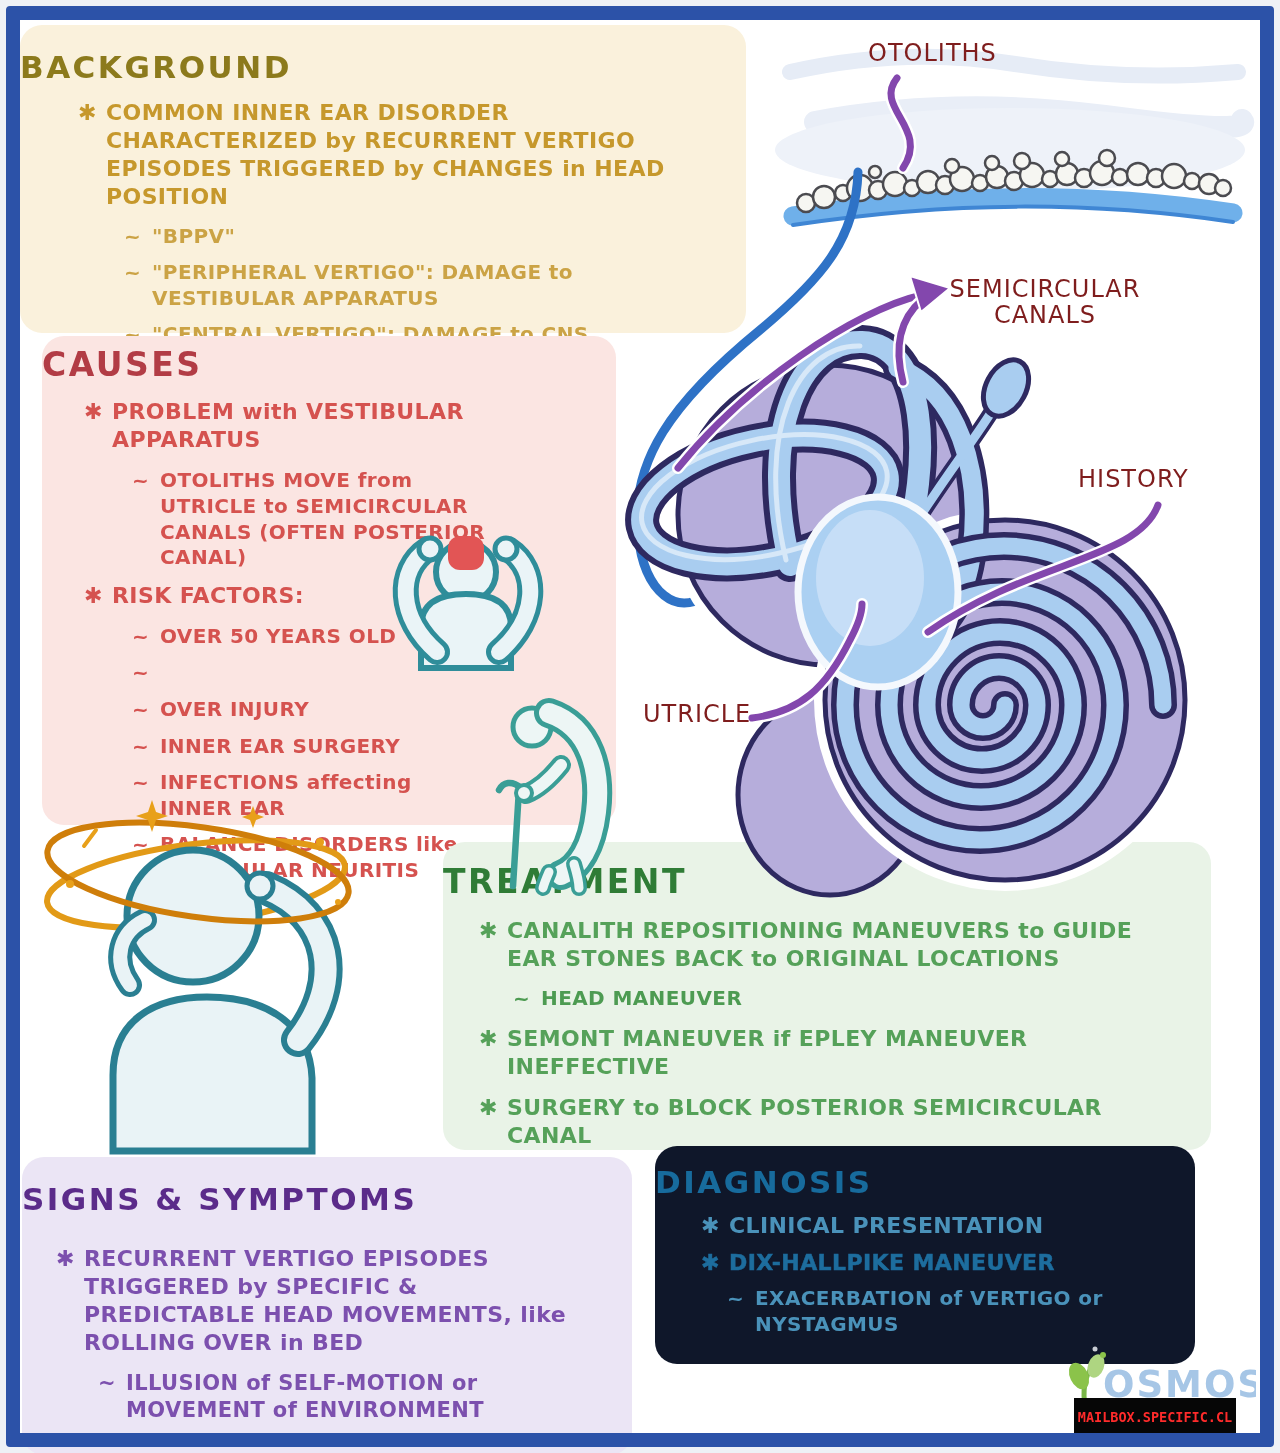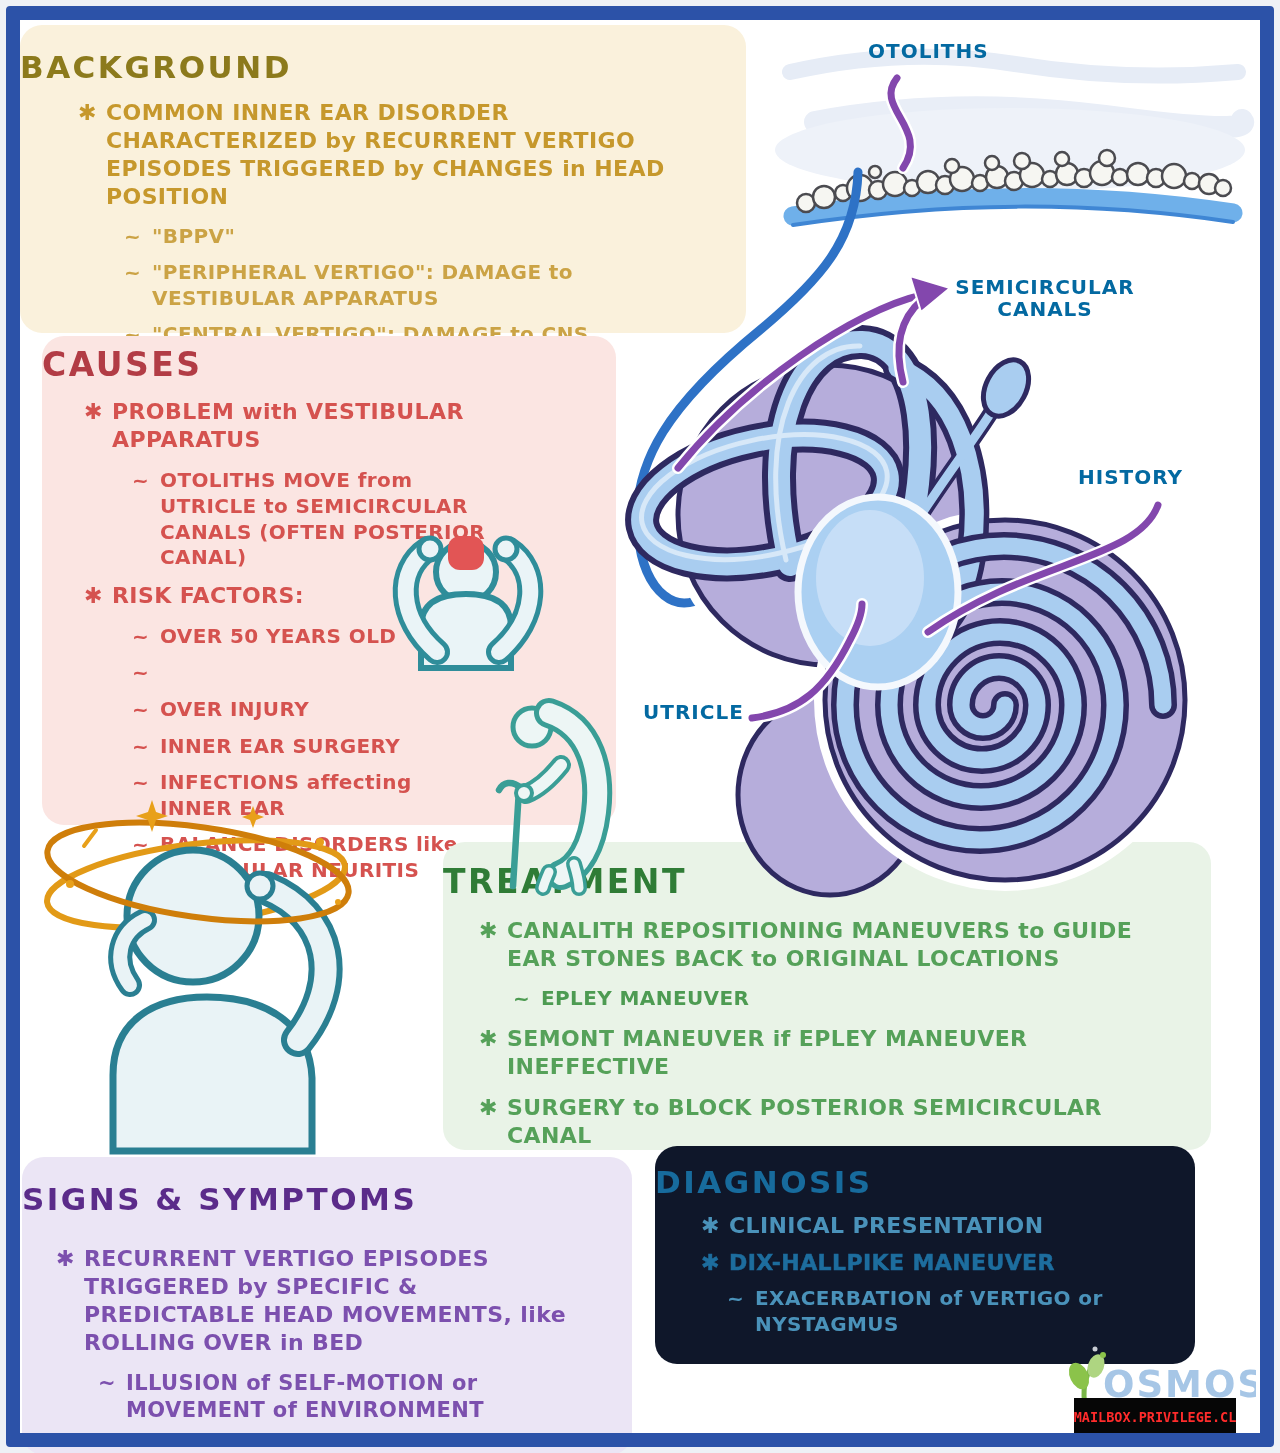--- a/index.html
+++ b/index.html
@@ -35,21 +35,21 @@
   #p-signs .ptitle{color:#5b2b8a;font-size:31px;margin-bottom:28px;}
   #p-signs .main{color:#7c50ae;font-size:22px;margin-left:34px;max-width:540px;margin-bottom:12px;}
   #p-signs .sub{color:#7c50ae;font-size:21px;margin-left:76px;max-width:480px;}
 
   #p-diag{left:655px;top:1146px;width:540px;height:200px;background:#0f172a;padding-top:18px;}
   #p-diag .ptitle{color:#176b9d;font-size:31px;margin-bottom:12px;}
   #p-diag .main{color:#4a92ba;font-size:22px;margin-left:46px;margin-bottom:9px;}
   #p-diag .main.strong{color:#1d6d9e;-webkit-text-stroke:.5px #1d6d9e;}
   #p-diag .sub{color:#4a92ba;font-size:20px;margin-left:72px;}
 
-  .alabel{position:absolute;color:#0369a1;font-weight:bold;font-size:20px;
+  .alabel{position:absolute;color:#7f1d1d;font-weight:normal;font-size:24px;
           letter-spacing:1px;z-index:6;line-height:1.1;}
   #lbl-semi{width:200px;text-align:center;}
 
   svg.art{position:absolute;left:0;top:0;width:1280px;height:1453px;z-index:5;pointer-events:none;}
 
   .brand{position:absolute;left:1103px;top:1363px;width:153px;overflow:hidden;white-space:nowrap;
          color:#a6c6e6;font-weight:bold;font-size:37px;letter-spacing:2px;z-index:7;}
   .watermark{position:absolute;left:1074px;top:1398px;width:162px;height:37px;background:#060606;
          color:#ff2b2b;font-family:"DejaVu Sans Mono","Liberation Mono",monospace;font-weight:bold;
          font-size:13.5px;display:flex;align-items:center;justify-content:center;z-index:8;}
@@ -120,21 +120,21 @@
   </div>
 
   <div class="panel" id="p-treat">
     <div class="ptitle">TREATMENT</div>
     <div class="row main">
       <span class="mk">✱</span>
       <span class="bt">CANALITH REPOSITIONING MANEUVERS to GUIDE EAR STONES BACK to ORIGINAL LOCATIONS</span>
     </div>
     <div class="row sub">
       <span class="mk">~</span>
-      <span class="bt">EPLEY MANEUVER</span>
+      <span class="bt">HEAD MANEUVER</span>
     </div>
     <div class="row main">
       <span class="mk">✱</span>
       <span class="bt">SEMONT MANEUVER if EPLEY MANEUVER INEFFECTIVE</span>
     </div>
     <div class="row main">
       <span class="mk">✱</span>
       <span class="bt">SURGERY to BLOCK POSTERIOR SEMICIRCULAR CANAL</span>
     </div>
   </div>
@@ -324,16 +324,16 @@
       <circle cx="1095" cy="1349" r="2.5" fill="#c9cdd4"></circle>
     </g>
   </svg>
 
   <div class="alabel" id="lbl-otoliths" style="left:868px;top:40px;">OTOLITHS</div>
   <div class="alabel" id="lbl-semi" style="left:945px;top:276px;">SEMICIRCULAR CANALS</div>
   <div class="alabel" id="lbl-saccule" style="left:1078px;top:466px;">HISTORY</div>
   <div class="alabel" id="lbl-utricle" style="left:643px;top:701px;">UTRICLE</div>
 
   <div class="brand">OSMOSIS</div>
-  <div class="watermark">MAILBOX.PRIVILEGE.CL</div>
+  <div class="watermark">MAILBOX.SPECIFIC.CL</div>
 
   <div class="frameborder"></div>
 </div>
 
 </body></html>

